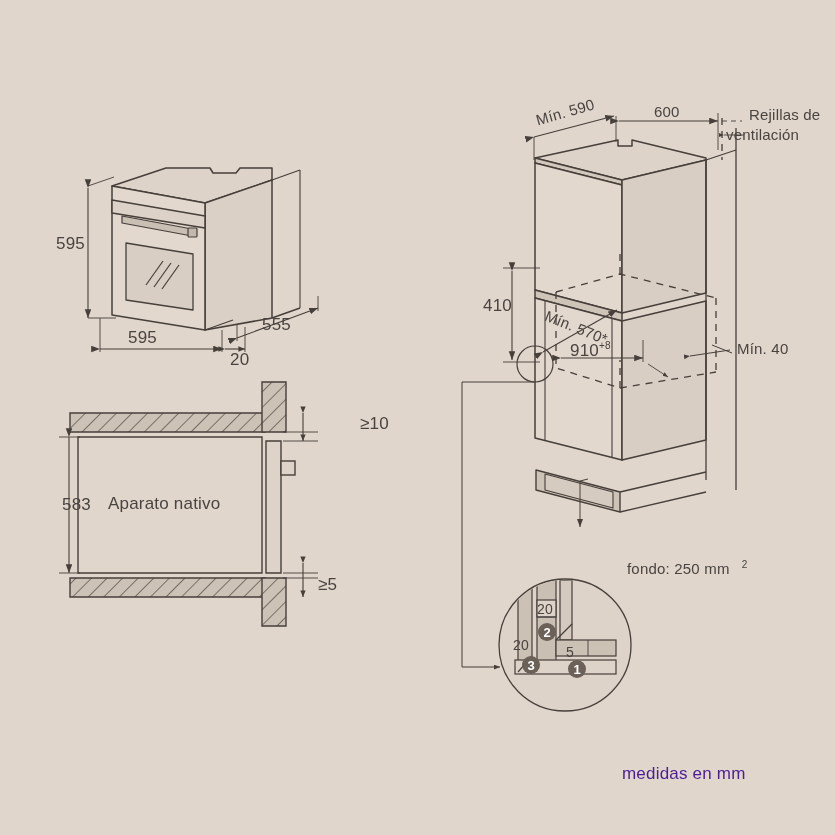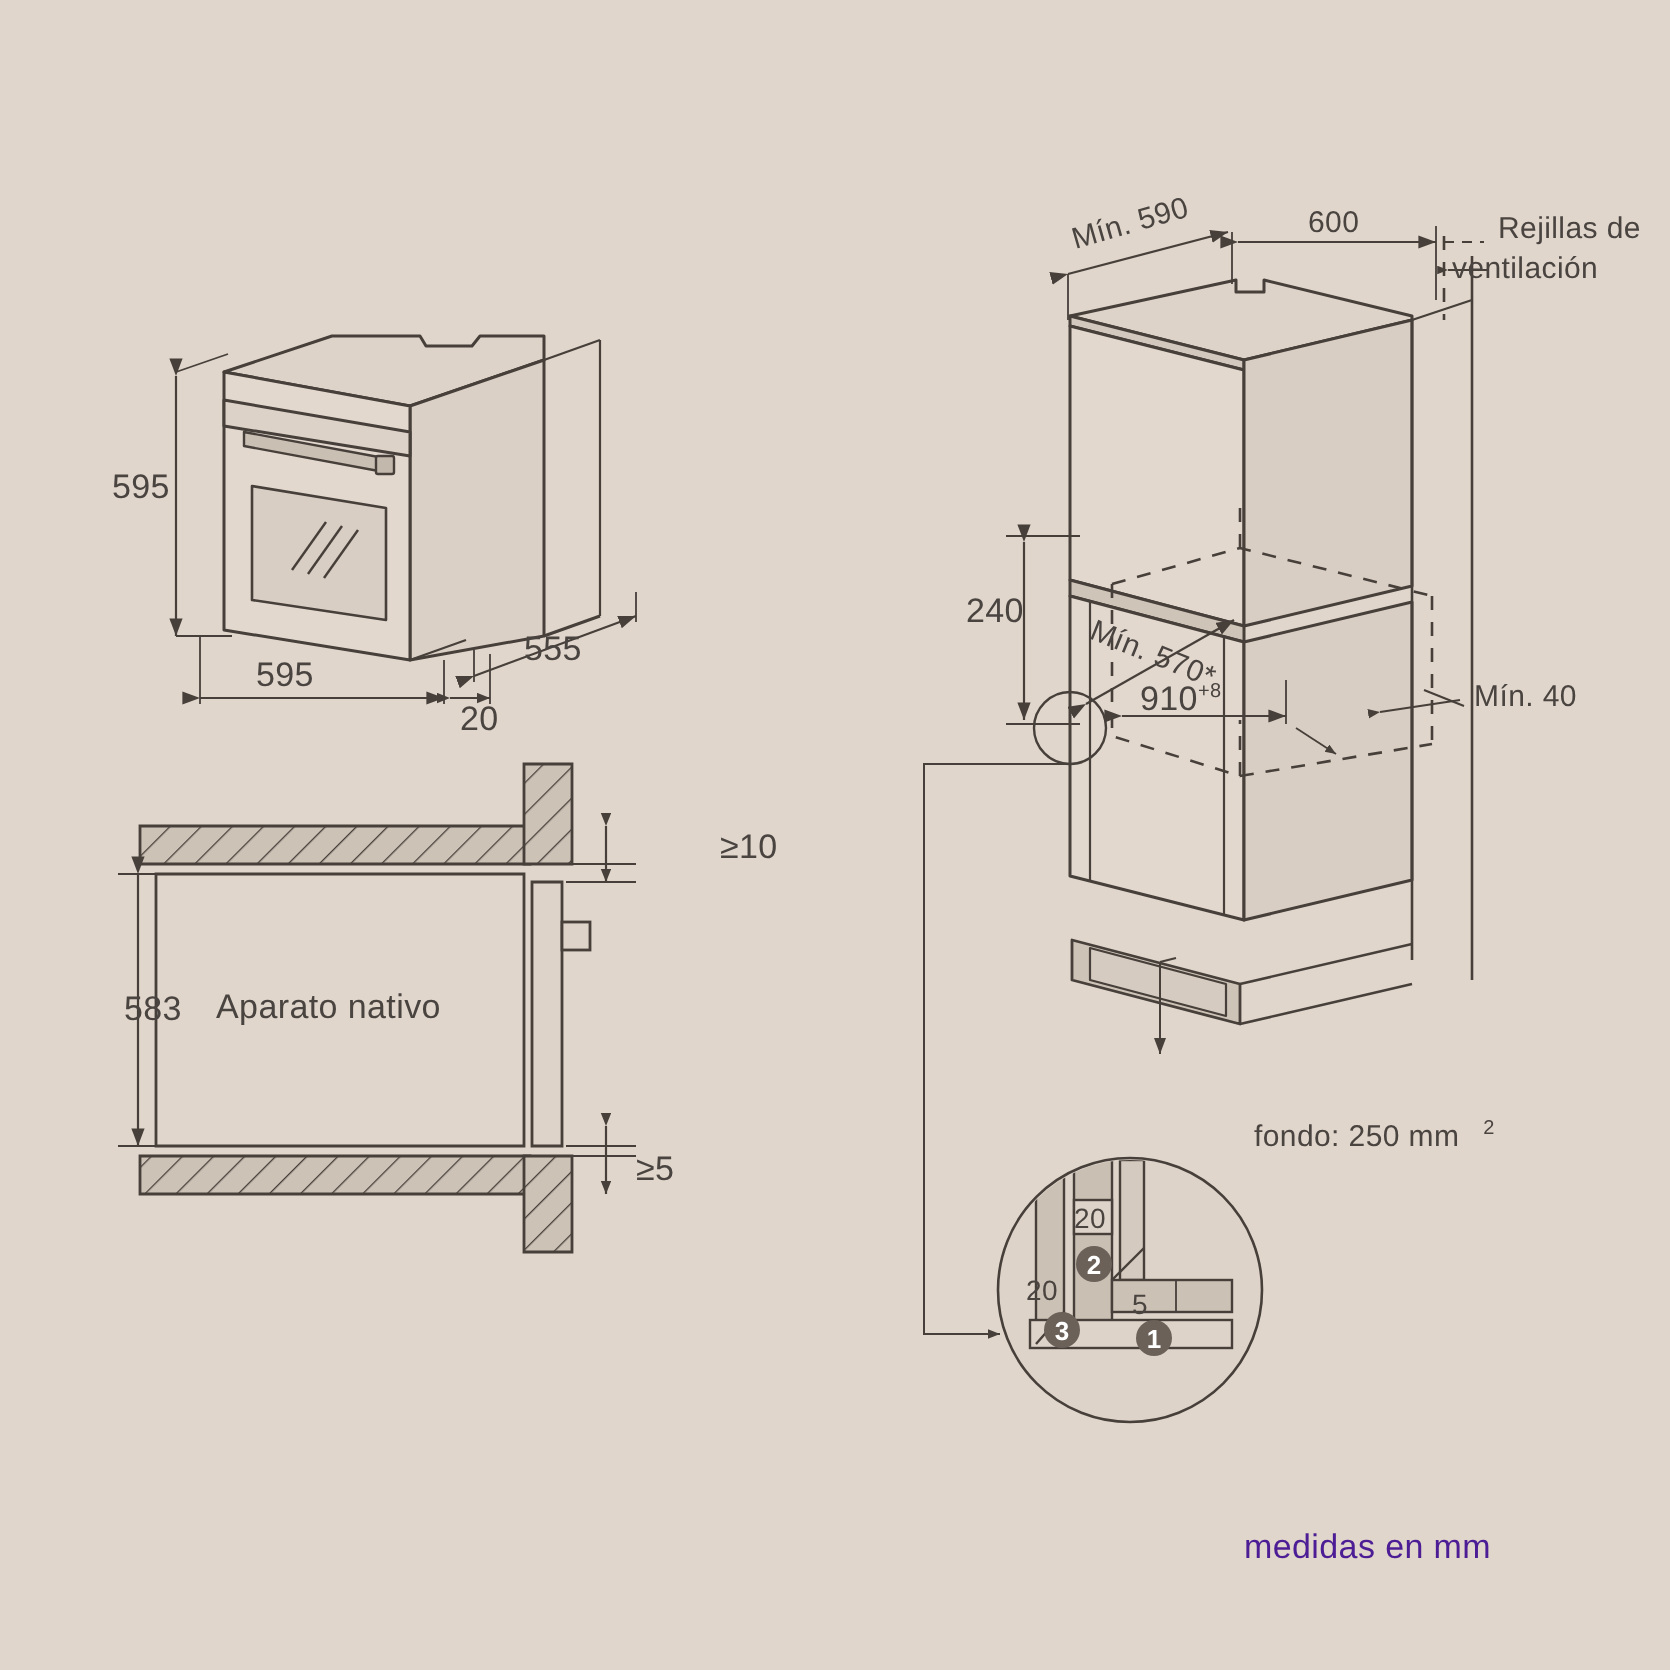--- a/index.html
+++ b/index.html
@@ -254,21 +254,21 @@
   <div class="lbl big" style="left:262px; top:315px;">555</div>
   <div class="lbl big" style="left:230px; top:350px;">20</div>
 
   <div class="lbl big" style="left:24px; top:495px;margin-left:38px;">583</div>
   <div class="lbl big" style="left:108px; top:494px;">Aparato nativo</div>
   <div class="lbl big" style="left:318px; top:414px;margin-left:42px;">≥10</div>
   <div class="lbl big" style="left:318px; top:575px;">≥5</div>
 
   <div class="lbl rot-590" style="left:534px; top:112px;">Mín. 590</div>
   <div class="lbl" style="left:654px; top:103px;">600</div>
-  <div class="lbl big" style="left:483px; top:296px;">240</div>
+  <div class="lbl big" style="left:483px; top:296px;">410</div>
   <div class="lbl rot-570" style="left:549px; top:307px;">Mín. 570*</div>
   <div class="lbl big" style="left:570px; top:340px;"><span>910</span><span class="sup">+8</span></div>
   <div class="lbl" style="left:737px; top:340px;">Mín. 40</div>
 
   <div class="lbl" style="left:749px; top:106px;">Rejillas de</div>
   <div class="lbl" style="left:726px; top:126px;">ventilación</div>
 
   <div class="lbl" style="left:586px; top:559px;margin-left:41px;"><span>fondo: 250 mm</span><span class="sup" style="margin-left:12px;">2</span></div>
 
   <div class="lbl" style="left:537px; top:601px; font-size:14px;">20</div>

